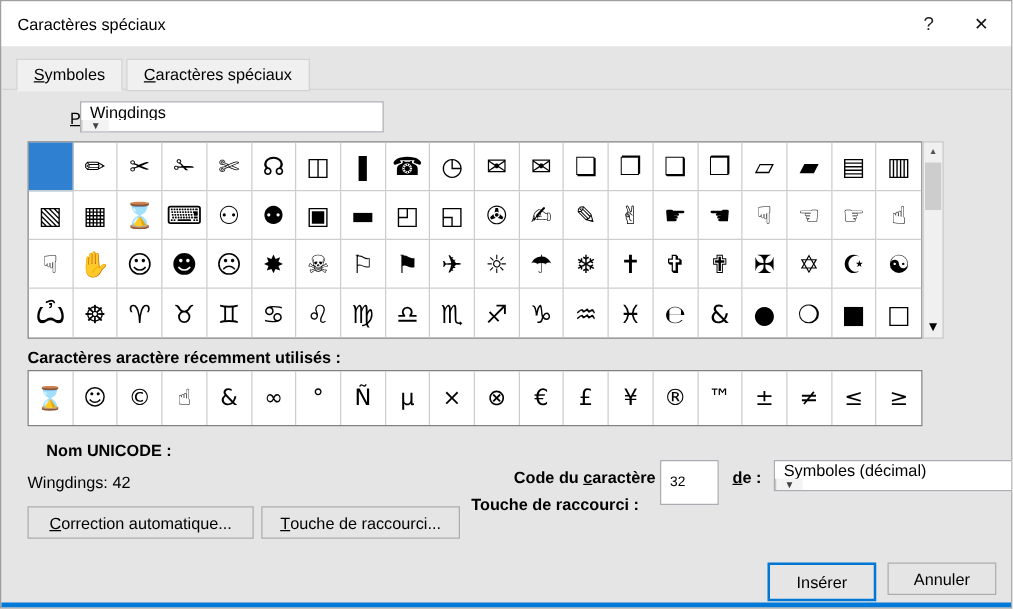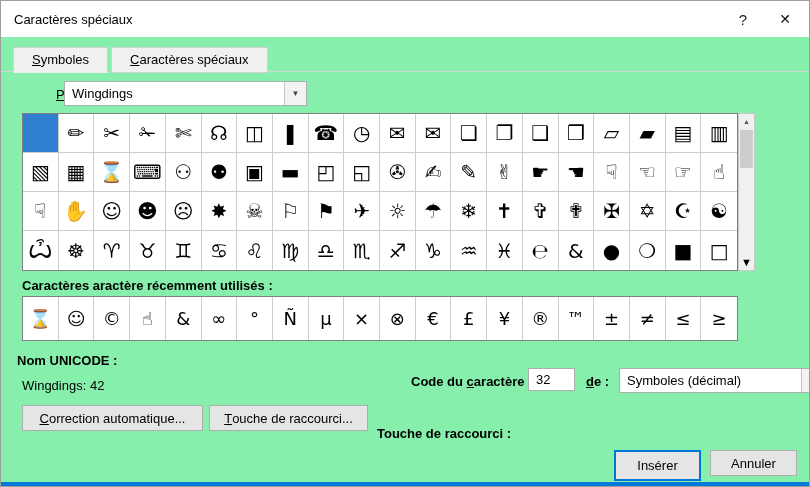--- a/index.html
+++ b/index.html
@@ -1,30 +1,30 @@
 <!DOCTYPE html>
 <html><head>
 <meta charset="utf-8">
 <style>
   html,body{margin:0;padding:0;background:#ffffff;}
   .dialog{
     position:relative;width:810px;height:487px;box-sizing:border-box;
-    background:#86efac;border:1px solid #9e9e9e;overflow:hidden;
+    background:#e5e5e5;border:1px solid #9e9e9e;overflow:hidden;
     font-family:"Liberation Sans",sans-serif;font-size:13px;color:#000;
   }
   .titlebar{position:absolute;top:0;left:0;right:0;height:36px;background:#ffffff;display:flex;align-items:center;padding-left:13px;box-sizing:border-box;}
   .win-btn{position:absolute;top:2px;width:40px;height:32px;display:flex;align-items:center;justify-content:center;background:#ffffff;cursor:default;}
   .win-help{right:46px;font-size:15px;color:#222;}
   .win-close{right:4px;font-size:14px;color:#111;}
   .tabline{position:absolute;top:70px;left:0;right:0;height:1px;background:#d4d4d4;z-index:1;}
   .tabs{position:absolute;top:46px;left:12px;display:flex;z-index:2;}
-  .tab{height:24px;line-height:24px;padding:0 18px;border:1px solid #d2d2d2;background:#f0f0f0;margin-right:3px;white-space:nowrap;}
+  .tab{height:24px;line-height:24px;padding:0 13px;border:1px solid #d2d2d2;background:#f0f0f0;margin-right:3px;white-space:nowrap;}
   .tab.active{border-bottom:1px solid #f0f0f0;z-index:3;position:relative;}
   .font-label{position:absolute;left:21px;top:86px;margin-left:34px;}
-  .combo{position:absolute;background:#ffffff;border:1px solid #abadb3;box-sizing:border-box;display:flex;align-items:center;}
+  .combo{position:absolute;background:#ffffff;border:1px solid #abadb3;box-sizing:border-box;display:flex;align-items:flex-start;flex-direction:column;}
   .combo .val{padding-left:7px;flex:1;white-space:nowrap;overflow:hidden;}
   .combo .arrow{width:21px;align-self:stretch;border-left:1px solid #c5c5c5;background:#f3f3f3;display:flex;align-items:center;justify-content:center;font-size:8px;color:#444;}
   .font-combo{left:63px;top:80px;width:243px;height:25px;}
   .enc-combo{left:618px;top:367px;width:205px;height:25px;}
   .symbol-grid{
     position:absolute;left:21px;top:112px;width:716px;height:158px;background:#ffffff;
     border:1px solid #808080;box-sizing:border-box;display:grid;
     grid-template-columns:repeat(20,1fr);grid-template-rows:repeat(4,1fr);
   }
   .cell{
@@ -40,33 +40,33 @@
   .sb-thumb{position:absolute;top:16px;left:1px;right:1px;height:38px;background:#cdcdcd;}
   .sb-down{position:absolute;bottom:0;left:0;right:0;height:16px;display:flex;align-items:center;justify-content:center;font-size:11px;color:#000;}
   .recent-label{position:absolute;left:21px;top:277px;font-weight:bold;}
   .recent-row{
     position:absolute;left:21px;top:295px;width:716px;height:45px;background:#ffffff;
     border:1px solid #808080;box-sizing:border-box;display:grid;grid-template-columns:repeat(20,1fr);
   }
   .recent-row .cell{border-bottom:none;font-size:18px;}
   .recent-row .cell:nth-child(20n){border-right:none;}
   .label-bold{font-weight:bold;white-space:nowrap;}
-  .unicode-label{position:absolute;left:16px;top:352px;}
+  .unicode-label{position:absolute;left:36px;top:352px;}
   .unicode-value{position:absolute;left:21px;top:377px;}
   .charcode-label{position:absolute;left:410px;top:373px;}
-  .charcode-input{position:absolute;left:527px;top:367px;width:47px;height:23px;box-sizing:border-box;border:1px solid #abadb3;background:#fff;padding:0 0 0 7px;font-family:"Liberation Sans",sans-serif;font-size:13px;color:#000;}
+  .charcode-input{position:absolute;left:527px;top:367px;width:47px;height:36px;box-sizing:border-box;border:1px solid #abadb3;background:#fff;padding:0 0 0 7px;font-family:"Liberation Sans",sans-serif;font-size:11px;color:#000;}
   .enc-label{position:absolute;left:585px;top:373px;}
   .btn{
     position:absolute;box-sizing:border-box;background:#e5e5e5;border:1px solid #adadad;
     display:flex;align-items:center;justify-content:center;font-family:"Liberation Sans",sans-serif;
     font-size:13px;color:#000;cursor:default;white-space:nowrap;
   }
   .btn-autocorrect{left:21px;top:404px;width:181px;height:26px;}
   .btn-shortcut{left:208px;top:404px;width:159px;height:26px;}
-  .shortcut-label{position:absolute;left:376px;top:425px;}
+  .shortcut-label{position:absolute;left:376px;top:395px;}
   .btn-insert{left:613px;top:449px;width:87px;height:31px;border:2px solid #0077d4;text-align:center;}
   .btn-cancel{left:709px;top:449px;width:87px;height:26px;}
   .bottom-accent{position:absolute;left:0;right:0;bottom:0;height:4px;background:#0079d8;}
   u{text-decoration:underline;}
 </style>
 </head>
 <body>
 
 <div class="dialog">
 

